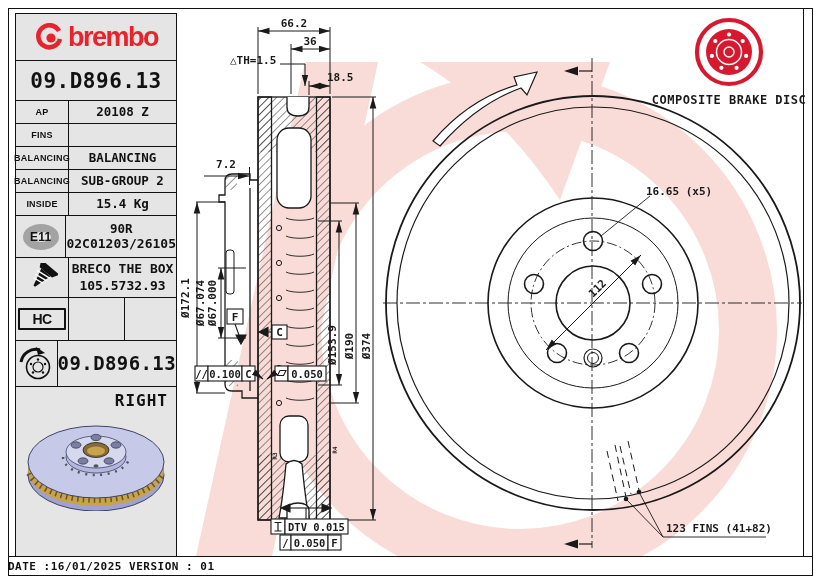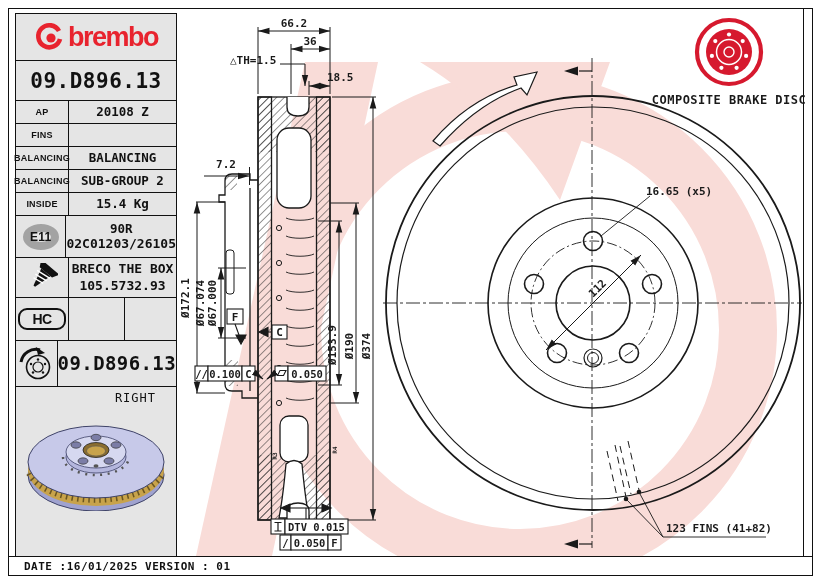--- a/index.html
+++ b/index.html
@@ -1,39 +1,39 @@
 <!DOCTYPE html>
 <html><head>
 <meta charset="utf-8">
 <style>
   html,body{margin:0;padding:0;background:#fff;}
   *{box-sizing:border-box;}
   #sheet{position:relative;width:819px;height:579px;background:#fff;font-family:"DejaVu Sans Mono",monospace;color:#111;overflow:hidden;}
   .abs{position:absolute;}
   #frame{left:8px;top:8px;width:805px;height:568px;border:1.6px solid #111;}
   #innerline{left:803px;top:8px;width:0;height:548px;border-left:1.3px solid #111;}
-  #datebar{left:8px;top:556px;width:805px;height:20px;border-top:1.6px solid #111;font-size:11px;font-weight:bold;line-height:19px;padding-left:16px;letter-spacing:.5px;}
+  #datebar{left:8px;top:556px;width:805px;height:20px;border-top:1.6px solid #111;font-size:11px;font-weight:bold;line-height:19px;padding-left:0;letter-spacing:.5px;}
   
   #panel{left:15px;top:13px;width:162px;height:544px;border:1.8px solid #111;background:#e5e5e5;}
   .prow{position:relative;width:100%;border-bottom:1.4px solid #111;display:flex;align-items:stretch;}
   .prow:last-child{border-bottom:none;}
   .lab{width:53px;border-right:1.4px solid #111;display:flex;align-items:center;justify-content:center;font-family:"Liberation Sans",sans-serif;font-weight:bold;font-size:9px;letter-spacing:.2px;}
   .val{flex:1;display:flex;flex-direction:column;align-items:center;justify-content:center;font-size:12.5px;font-weight:bold;line-height:1.25;}
   #logoRow{height:47px;justify-content:center;align-items:center;gap:4px;}
   #brandText{font-family:"Liberation Sans",sans-serif;font-weight:800;font-size:27px;color:#e8232e;letter-spacing:-1.5px;line-height:1;}
   .pnRow{height:40px;align-items:center;justify-content:center;font-size:21px;font-weight:bold;letter-spacing:.5px;}
   .spec{height:23px;}
   #e11Row{height:42px;}
   #screwRow{height:40px;}
   #hcRow{height:43px;}
   #pn2Row{height:46px;}
   #picBox{height:125px;border-bottom:none;display:block;}
   .badge-oval{border:8px solid #a3a3a3;border-radius:50%;width:36px;height:26px;display:flex;align-items:center;justify-content:center;font-size:12px;font-weight:bold;}
-  .badge-sq{border:2.2px solid #111;border-radius:9px;padding:1px 12px;font-size:14px;font-weight:bold;font-family:"Liberation Sans",sans-serif;letter-spacing:-.5px;}
-  #rightLbl{position:absolute;top:4px;right:20px;font-size:12px;font-weight:normal;letter-spacing:1px;}
+  .badge-sq{border:2.2px solid #111;border-radius:1px;padding:1px 12px;font-size:14px;font-weight:bold;font-family:"Liberation Sans",sans-serif;letter-spacing:-.5px;}
+  #rightLbl{position:absolute;top:4px;right:8px;font-size:16px;font-weight:bold;letter-spacing:1px;}
   .small2{font-size:13px;}
   
   #draw{left:177px;top:8px;}
   text.dim{font-family:"DejaVu Sans Mono","DejaVu Sans",monospace;font-size:11px;font-weight:bold;fill:#1a1a1a;}
   text.t10{font-size:10.5px;}
   text.t12{font-size:12px;letter-spacing:.5px;}
   text.t6{font-size:6px;}
 </style>
 </head>
 <body>

